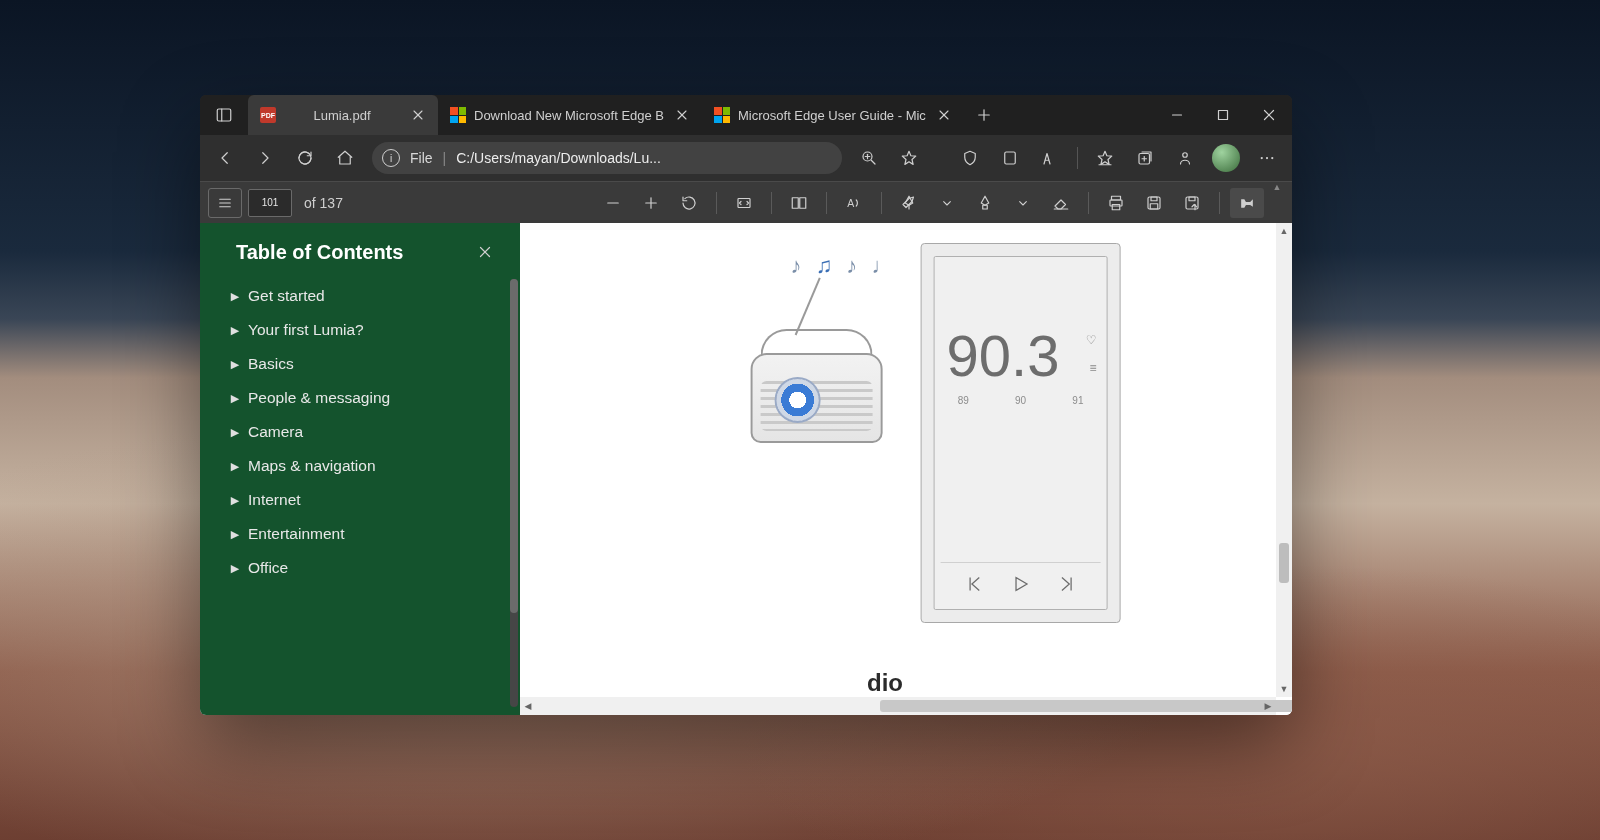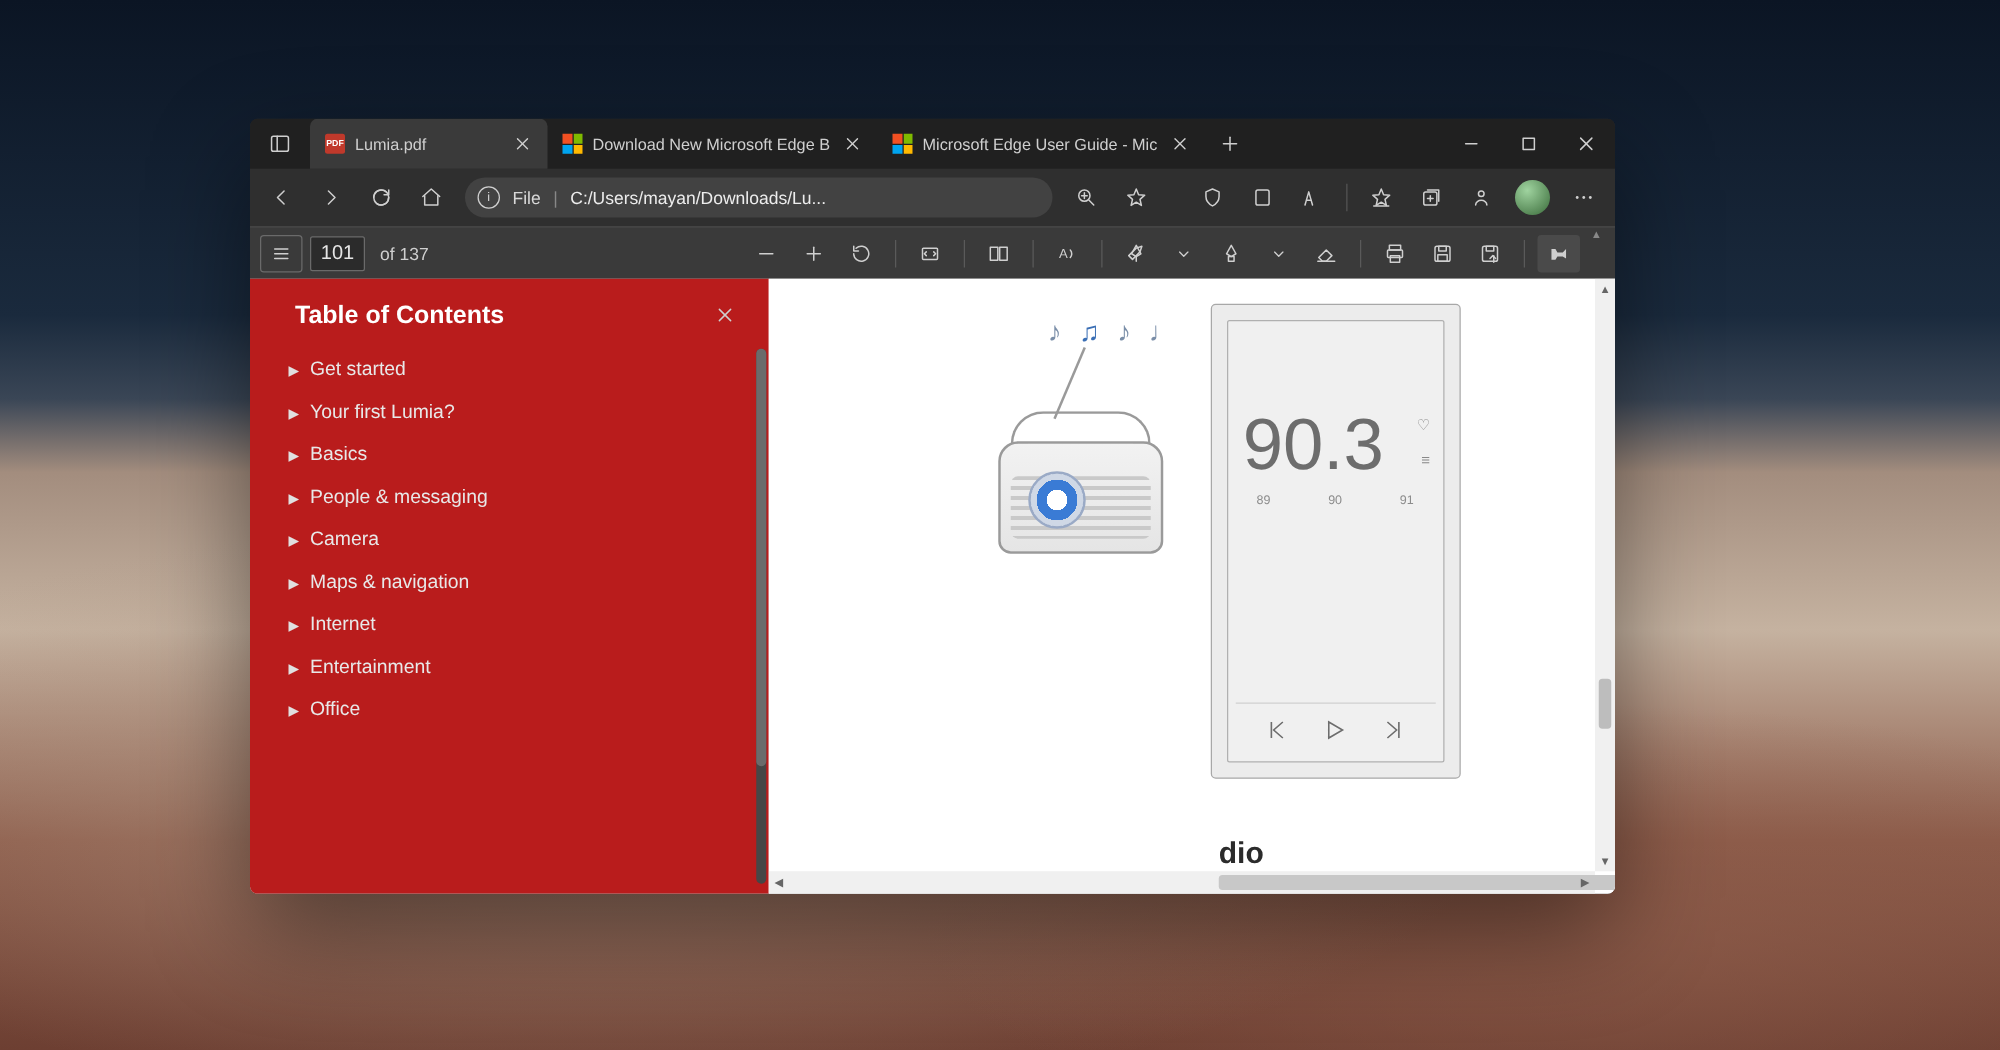--- a/index.html
+++ b/index.html
@@ -36,21 +36,21 @@
     width: 48px; display:flex; align-items:center; justify-content:center;
   }
   .tabs { display:flex; align-items:stretch; flex: 0 0 auto; }
   .tab {
     display:flex; align-items:center; gap:8px;
     padding: 0 10px 0 12px;
     min-width: 190px; max-width: 270px;
     color: #cfcfcf; font-size: 13px;
     position: relative;
   }
-  .tab.active { background: #3a3a3a; border-top-left-radius:6px; border-top-right-radius:6px; }
+  .tab.active { background: #3a3a3a; border-top-left-radius:6px; border-top-right-radius:6px;text-align:center; }
   .tab .favicon { width:16px; height:16px; flex:0 0 16px; }
   .tab .title { overflow:hidden; white-space:nowrap; text-overflow:ellipsis; flex:1; }
   .tab .close { width:20px; height:20px; display:flex; align-items:center; justify-content:center; color:#bbb; }
   .newtab { width:40px; display:flex; align-items:center; justify-content:center; color:#ddd; }
   .titlebar-spacer { flex:1; }
   .win-controls { display:flex; }
   .win-btn { width:46px; display:flex; align-items:center; justify-content:center; color:#ddd; }
 
   .pdf-icon { background:#c0392b; border-radius:2px; width:16px; height:16px; display:flex; align-items:center; justify-content:center; color:#fff; font-size:7px; font-weight:bold; }
   .ms-icon { width:16px; height:16px; display:grid; grid-template-columns:1fr 1fr; grid-template-rows:1fr 1fr; gap:1px; }
@@ -77,34 +77,34 @@
   .avatar { width:28px; height:28px; border-radius:50%; background:radial-gradient(circle at 35% 30%, #9fd39f, #3a6b3a); margin:0 6px; }
 
   
   .pdftoolbar {
     height: 42px; background:#3a3a3a; border-top:1px solid #4a4a4a;
     display:flex; align-items:center; padding:0 8px; gap:6px; color:#d8d8d8;
   }
   .pdftoolbar .tbtn { width:34px; height:30px; display:flex; align-items:center; justify-content:center; border-radius:3px;}
   .page-input {
     width:44px; height:28px; background:#2b2b2b; border:1px solid #6a6a6a; color:#e6e6e6;
-    text-align:center; font-size:16px; border-radius:2px;
+    text-align:center; font-size:10px; border-radius:2px;
   }
   .page-total { font-size:14px; color:#cfcfcf; margin-left:6px; }
   .pdftoolbar .spacer { flex:1; }
   .pdftoolbar .group { display:flex; align-items:center; gap:4px; }
   .tvsep { width:1px; height:22px; background:#5a5a5a; margin:0 6px; }
   .pin-area { width:34px; height:30px; display:flex; align-items:center; justify-content:center; background:#4a4a4a; border-radius:3px;}
 
   
   .content {
     flex:1; display:flex; min-height:0; position:relative; background:#fff;
   }
   .toc {
-    width:415px; background:#b91c1c; color:#eaeaea; display:flex; flex-direction:column;
+    width:320px; background:#14532d; color:#eaeaea; display:flex; flex-direction:column;
     position:relative;
   }
   .toc-header {
     display:flex; align-items:center; justify-content:space-between;
     padding:16px 22px 14px 36px;
   }
   .toc-header h2 { font-size:20px; font-weight:600; color:#fff; }
   .toc-header .close { width:26px; height:26px; display:flex; align-items:center; justify-content:center; color:#ddd; }
   .toc-list { flex:1; overflow:hidden; padding: 0 0 0 4px; }
   .toc-item {
@@ -159,21 +159,21 @@
     width:200px; height:380px; border:1.5px solid #a8a8a8; border-radius:4px; background:#ececec; padding:12px 12px;
   }
   .screen { width:100%; height:100%; border:1.5px solid #b0b0b0; background:#f0f0f0; border-radius:2px; display:flex; flex-direction:column; }
   .freq-row { display:flex; align-items:flex-start; padding:70px 10px 0 12px; gap:8px;text-align:right;}
   .freq { font-size:58px; font-weight:300; color:#6d6d6d; line-height:1; }
   .side-ic { display:flex; flex-direction:column; gap:14px; margin-left:auto; margin-top:6px; color:#888; font-size:12px;}
   .ticks { display:flex; justify-content:space-around; color:#8c8c8c; font-size:10px; margin-top:10px;}
   .screen-spacer{flex:1;}
   .controls { display:flex; justify-content:space-around; align-items:center; padding:10px 12px 14px; color:#6d6d6d; border-top:1px solid #d0d0d0; margin:0 6px;}
   .controls svg { width:22px; height:22px; stroke:#6d6d6d; fill:none; stroke-width:1.4;}
-  .partial { position:absolute; left:360px; bottom:18px; color:#2b2b2b; font-size:24px; font-weight:600;}
+  .partial { position:absolute; left:347px; bottom:18px; color:#2b2b2b; font-size:24px; font-weight:600;}
 
   svg.ic { width:18px; height:18px; stroke:#cfcfcf; fill:none; stroke-width:1.6; stroke-linecap:round; stroke-linejoin:round;}
   svg.ic16 { width:16px; height:16px; stroke:#cfcfcf; fill:none; stroke-width:1.6; stroke-linecap:round; stroke-linejoin:round;}
 </style>
 </head>
 <body>
 <div class="bg-rock"></div>
 
 <div class="window">
 

